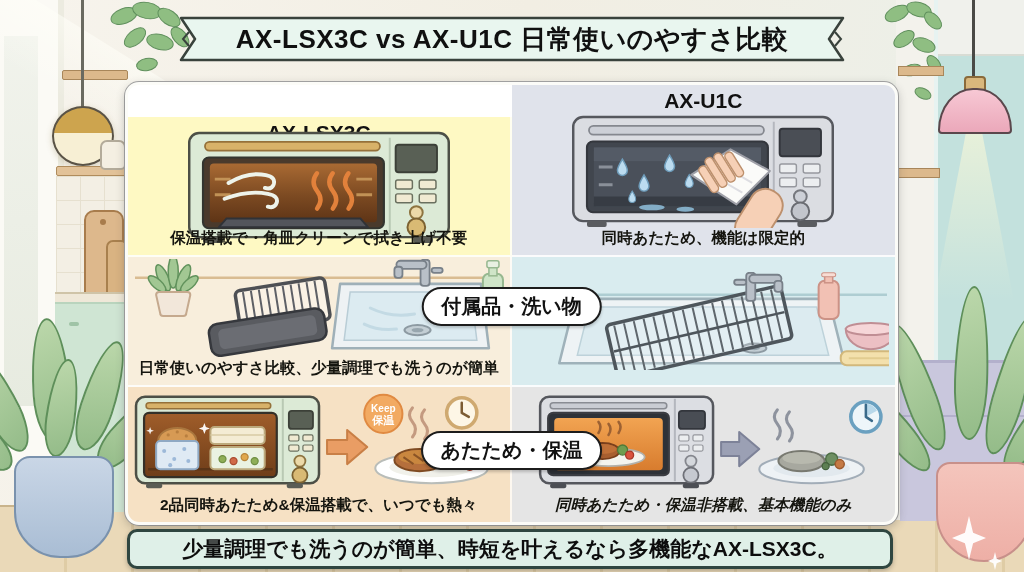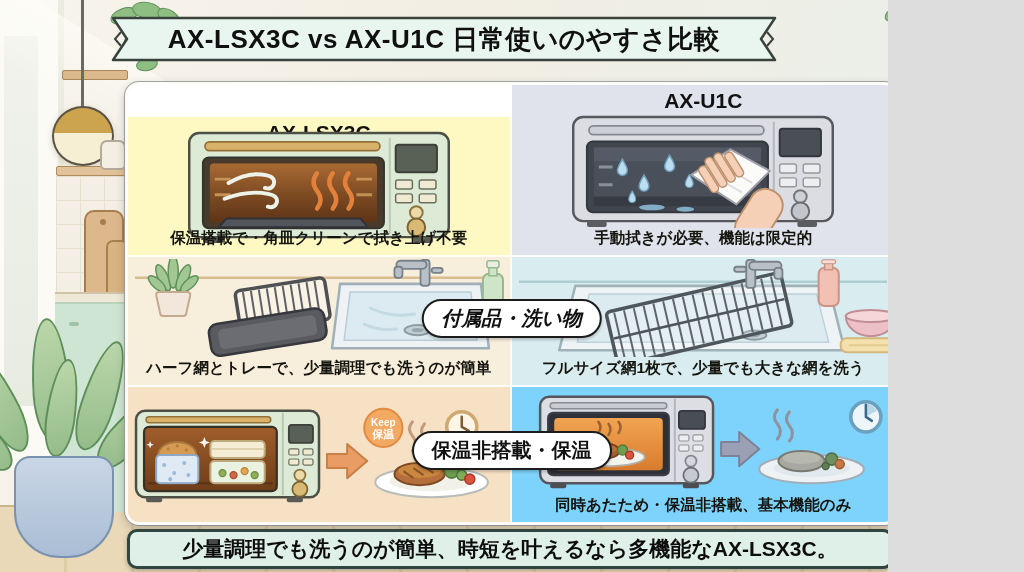--- a/index.html
+++ b/index.html
@@ -1,16 +1,16 @@
 <!DOCTYPE html>
 <html><head>
 <meta charset="utf-8">
 <style>
   html,body{margin:0;padding:0;background:#ddd;}
-  .stage{position:relative;width:888px;height:572px;overflow:hidden;
+  .stage{position:relative;width:1024px;height:572px;overflow:hidden;
     font-family:"Liberation Sans","DejaVu Sans",sans-serif;color:#111;
     background:linear-gradient(105deg,#f7f4ed 0%,#f2eee3 45%,#eaf0ea 100%);}
   .abs{position:absolute;}
 
   
   .floor{left:0;top:505px;width:100%;height:67px;
     background:repeating-linear-gradient(90deg,#ead9b8 0 64px,#dfcca5 64px 67px);
     border-top:2px solid #c9b48c;}
   .window{left:0;top:0;width:58px;height:470px;background:#fbfaf5;border-right:6px solid #ecebe0;}
   .window-pane{left:4px;top:36px;width:34px;height:370px;background:linear-gradient(#f1f3ec,#e7ebe0);position:absolute;}
@@ -65,28 +65,28 @@
   
   .card{left:125px;top:82px;width:773px;height:443px;z-index:10;box-sizing:border-box;
     border:3px solid #fcfcf8;border-radius:14px;overflow:hidden;background:#fff;
     box-shadow:0 3px 10px rgba(60,60,60,.3),0 0 0 1px #a8a8a8;}
   .grid{display:grid;width:100%;height:100%;grid-template-columns:1fr 1fr;grid-template-rows:172px 130px 135px;}
   .cell{position:relative;display:flex;flex-direction:column;align-items:center;overflow:hidden;}
   .cell.colL{border-right:2px solid rgba(255,255,255,.75);}
   .cell.rsep{border-bottom:2px solid rgba(255,255,255,.85);}
   .r1L{background:#fef9c3;margin-top:32px;} .r1R{background:#e0e3eb;}
   .r2L{background:#f8eedc;} .r2R{background:#d9ecef;}
-  .r3L{background:#f6e1c4;} .r3R{background:#7dd3fc;}
+  .r3L{background:#f6e1c4;} .r3R{background:#e5e5e5;font-style:italic;}
   .prod{font-size:21px;font-weight:700;padding-top:4px;line-height:1.1;}
   .illus{flex:1 1 auto;width:100%;display:flex;align-items:center;justify-content:center;min-height:0;}
   .caption{font-size:15.5px;font-weight:700;color:#15150f;padding:0 4px 6px;text-align:center;white-space:nowrap;}
   .badge{position:absolute;left:50%;transform:translateX(-50%);background:#fff;border:2.5px solid #1c1c1c;
     border-radius:22px;padding:4px 18px;font-size:20px;font-weight:700;white-space:nowrap;
     box-shadow:0 2px 3px rgba(0,0,0,.2);z-index:5;}
-  .b1{top:84px;} .b2{top:214px;font-style:italic;} .b3{top:346px;}
+  .b1{top:84px;} .b2{top:202px;} .b3{top:346px;}
 
   
   .footer{left:127px;top:529px;width:766px;height:40px;z-index:12;box-sizing:border-box;
     background:#dff0e8;border:3px solid #2f4640;border-radius:10px;display:flex;align-items:center;justify-content:center;
     font-size:21px;font-weight:700;color:#0d0d0d;box-shadow:0 2px 5px rgba(0,0,0,.25);}
   svg text{font-family:"Liberation Sans","DejaVu Sans",sans-serif;}
 </style>
 </head>
 <body>
 
@@ -265,21 +265,21 @@
                 <rect x="246" y="53" width="17" height="9" rx="2"></rect>
               <rect x="222" y="67" width="17" height="9" rx="2"></rect>
                 <rect x="246" y="67" width="17" height="9" rx="2"></rect>
             </g>
             <circle cx="243" cy="86" r="6.5" fill="#cdd0d7" stroke="#76787e" stroke-width="2"></circle>
             <circle cx="243" cy="101" r="9" fill="#c2c5cc" stroke="#6a6c72" stroke-width="2"></circle>
             <rect x="26" y="111" width="20" height="6" rx="2" fill="#5a5c60"></rect>
               <rect x="240" y="111" width="20" height="6" rx="2" fill="#5a5c60"></rect>
           </svg>
         </div>
-        <div class="caption">手動拭きが必要、機能は限定的</div>
+        <div class="caption">同時あたため、機能は限定的</div>
       </div>
 
       <div class="cell colL rsep r2L">
         <div class="illus">
           <svg width="372" height="98" viewBox="0 0 370 96">
             <line x1="2" y1="18" x2="368" y2="18" stroke="#d9bc92" stroke-width="2.5"></line>
             <g>
               <g fill="#a2c793" stroke="#61925c" stroke-width="1.5">
                 <ellipse cx="30" cy="18" rx="5" ry="14" transform="rotate(-24 30 18)"></ellipse>
                 <ellipse cx="40" cy="12" rx="5" ry="16"></ellipse>
@@ -310,21 +310,21 @@
               <rect x="260" y="7" width="8" height="11" rx="3"></rect>
                 <rect x="297" y="8" width="11" height="5" rx="2.5"></rect>
             </g>
             <g>
               <rect x="348" y="14" width="20" height="46" rx="6" fill="#cfe5c8" stroke="#97b890" stroke-width="2"></rect>
               <rect x="354" y="6" width="8" height="10" fill="#cfe5c8" stroke="#97b890" stroke-width="1.5"></rect>
               <rect x="352" y="1" width="12" height="7" rx="2" fill="#e8f0e2" stroke="#97b890" stroke-width="1.5"></rect>
             </g>
           </svg>
         </div>
-        <div class="caption">ハーフ網とトレーで、少量調理でも洗うのが簡単</div>
+        <div class="caption">日常使いのやすさ比較、少量調理でも洗うのが簡単</div>
       </div>
 
       <div class="cell rsep r2R">
         <div class="illus">
           <svg width="372" height="98" viewBox="0 0 370 96">
             <line x1="2" y1="22" x2="368" y2="22" stroke="#aecdd2" stroke-width="2.5"></line>
             <g>
               <path d="M58,26 h252 l16,64 h-284 Z" fill="#eef3f5" stroke="#9fb2ba" stroke-width="2.5" stroke-linejoin="round"></path>
               <path d="M72,34 h226 l12,48 h-250 Z" fill="#dcebf0" stroke="#bdd2da" stroke-width="1.5"></path>
               <ellipse cx="236" cy="75" rx="12" ry="4.5" fill="#c3ced4" stroke="#8d9aa2" stroke-width="2"></ellipse>
@@ -349,21 +349,20 @@
             <g>
               <path d="M327,56 a25,20 0 0 0 50,0 Z" fill="#ecc0c4" stroke="#c08e94" stroke-width="2"></path>
               <ellipse cx="352" cy="56" rx="25" ry="6" fill="#f6d6d8" stroke="#c08e94" stroke-width="2"></ellipse>
             </g>
             <g>
               <rect x="322" y="78" width="58" height="14" rx="6" fill="#f3e0ac" stroke="#d2b87c" stroke-width="2"></rect>
               <path d="M330,85 h42" stroke="#e2cc90" stroke-width="2"></path>
             </g>
           </svg>
         </div>
-        <div class="caption">フルサイズ網1枚で、少量でも大きな網を洗う</div>
       </div>
 
       <div class="cell colL r3L">
         <div class="illus">
           <svg width="378" height="102" viewBox="0 0 376 100">
             <defs>
               <linearGradient id="amberE" x1="0" y1="0" x2="0" y2="1">
                 <stop offset="0" stop-color="#a05d2a"></stop>
                   <stop offset="1" stop-color="#6e3d19"></stop>
               </linearGradient>
@@ -426,20 +425,21 @@
               <ellipse cx="300" cy="76" rx="42" ry="10" fill="#f1f1ea"></ellipse>
               <ellipse cx="288" cy="69" rx="25" ry="11" fill="#b56f3c" stroke="#7e4a22" stroke-width="2"></ellipse>
               <ellipse cx="288" cy="66" rx="21" ry="7" fill="#c9873f"></ellipse>
               <path d="M272,66 l10,7 M282,63 l10,7 M292,61 l10,7" stroke="#8a5426" stroke-width="2"></path>
               <circle cx="320" cy="66" r="7" fill="#6f9c4f" stroke="#4e7a38" stroke-width="1.5"></circle>
               <circle cx="330" cy="70" r="5" fill="#7fae57" stroke="#4e7a38" stroke-width="1.5"></circle>
               <circle cx="338" cy="74" r="5" fill="#d9533f" stroke="#a83828" stroke-width="1.5"></circle>
             </g>
           </svg>
         </div>
+        <div class="caption">2品同時あたため&amp;保温搭載で、いつでも熱々</div>
       </div>
 
       <div class="cell r3R">
         <div class="illus">
           <svg width="378" height="102" viewBox="0 0 376 100">
             <defs>
               <linearGradient id="warmF" x1="0" y1="0" x2="0" y2="1">
                 <stop offset="0" stop-color="#f2a452"></stop>
                   <stop offset="1" stop-color="#d87c2e"></stop>
               </linearGradient>
@@ -489,18 +489,18 @@
               <circle cx="324" cy="73" r="4.5" fill="#c57a45" stroke="#9e5c30" stroke-width="1.5"></circle>
               <circle cx="310" cy="75" r="3.5" fill="#5d7f52" stroke="#44603c" stroke-width="1.2"></circle>
             </g>
           </svg>
         </div>
         <div class="caption">同時あたため・保温非搭載、基本機能のみ</div>
       </div>
     </div>
 
     <div class="badge b2">付属品・洗い物</div>
-    <div class="badge b3">保温非搭載・保温</div>
+    <div class="badge b3">あたため・保温</div>
   </div>
 
   <div class="abs footer">少量調理でも洗うのが簡単、時短を叶えるなら多機能なAX-LSX3C。</div>
 
 </div>
 
 </body></html>

